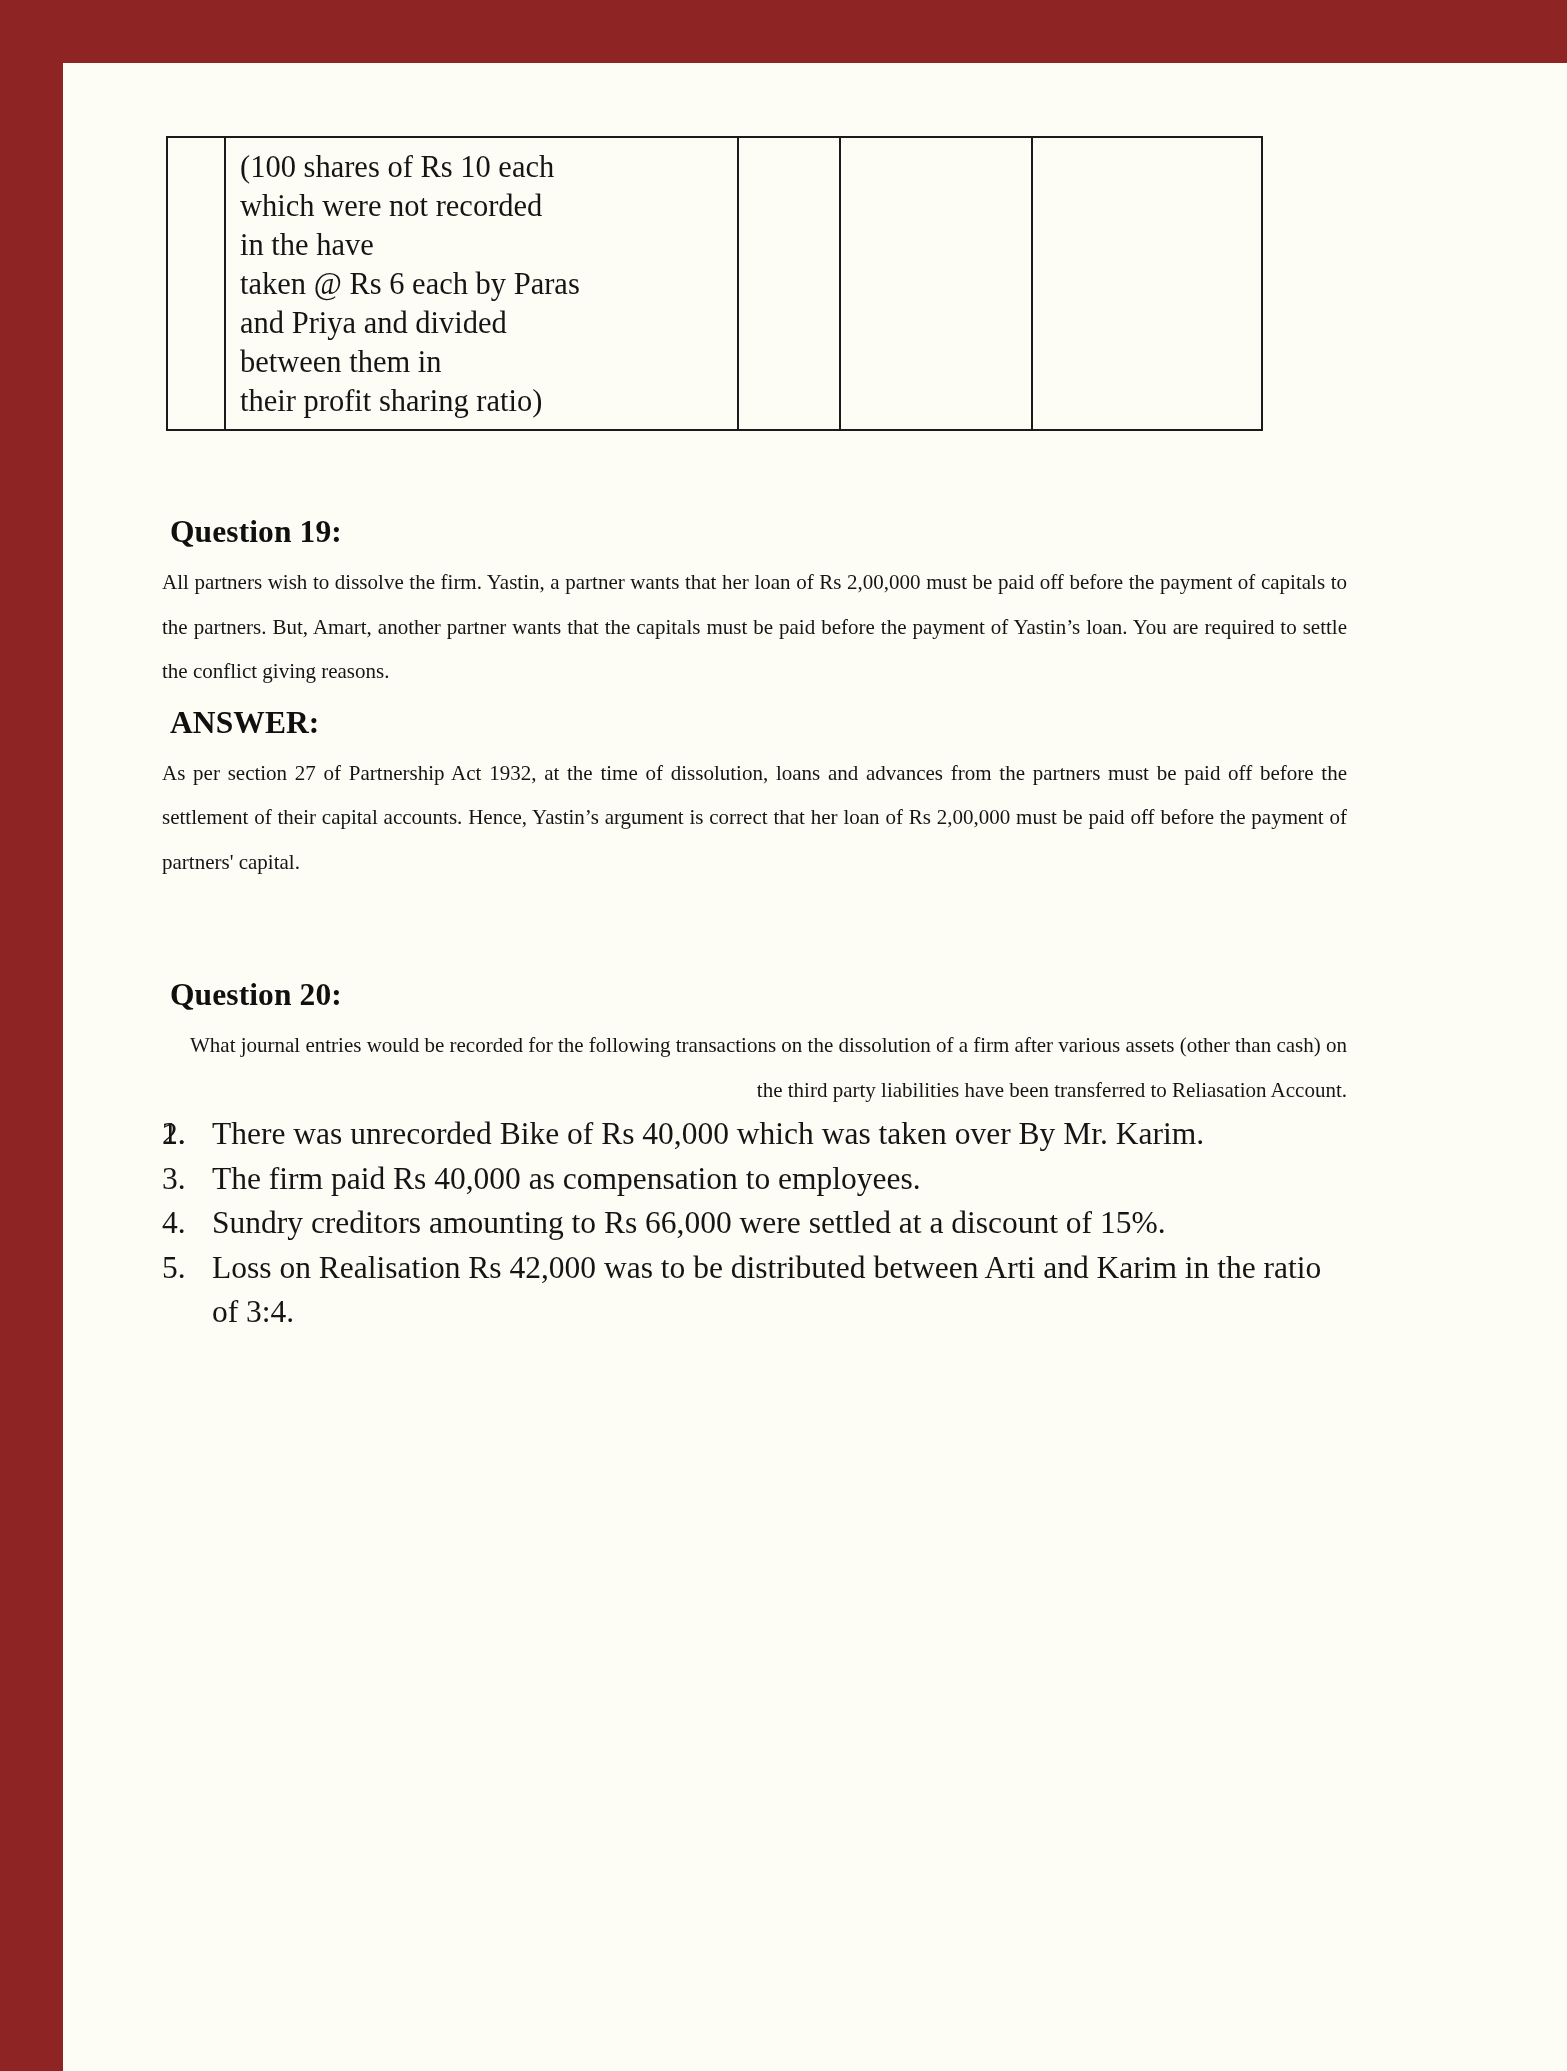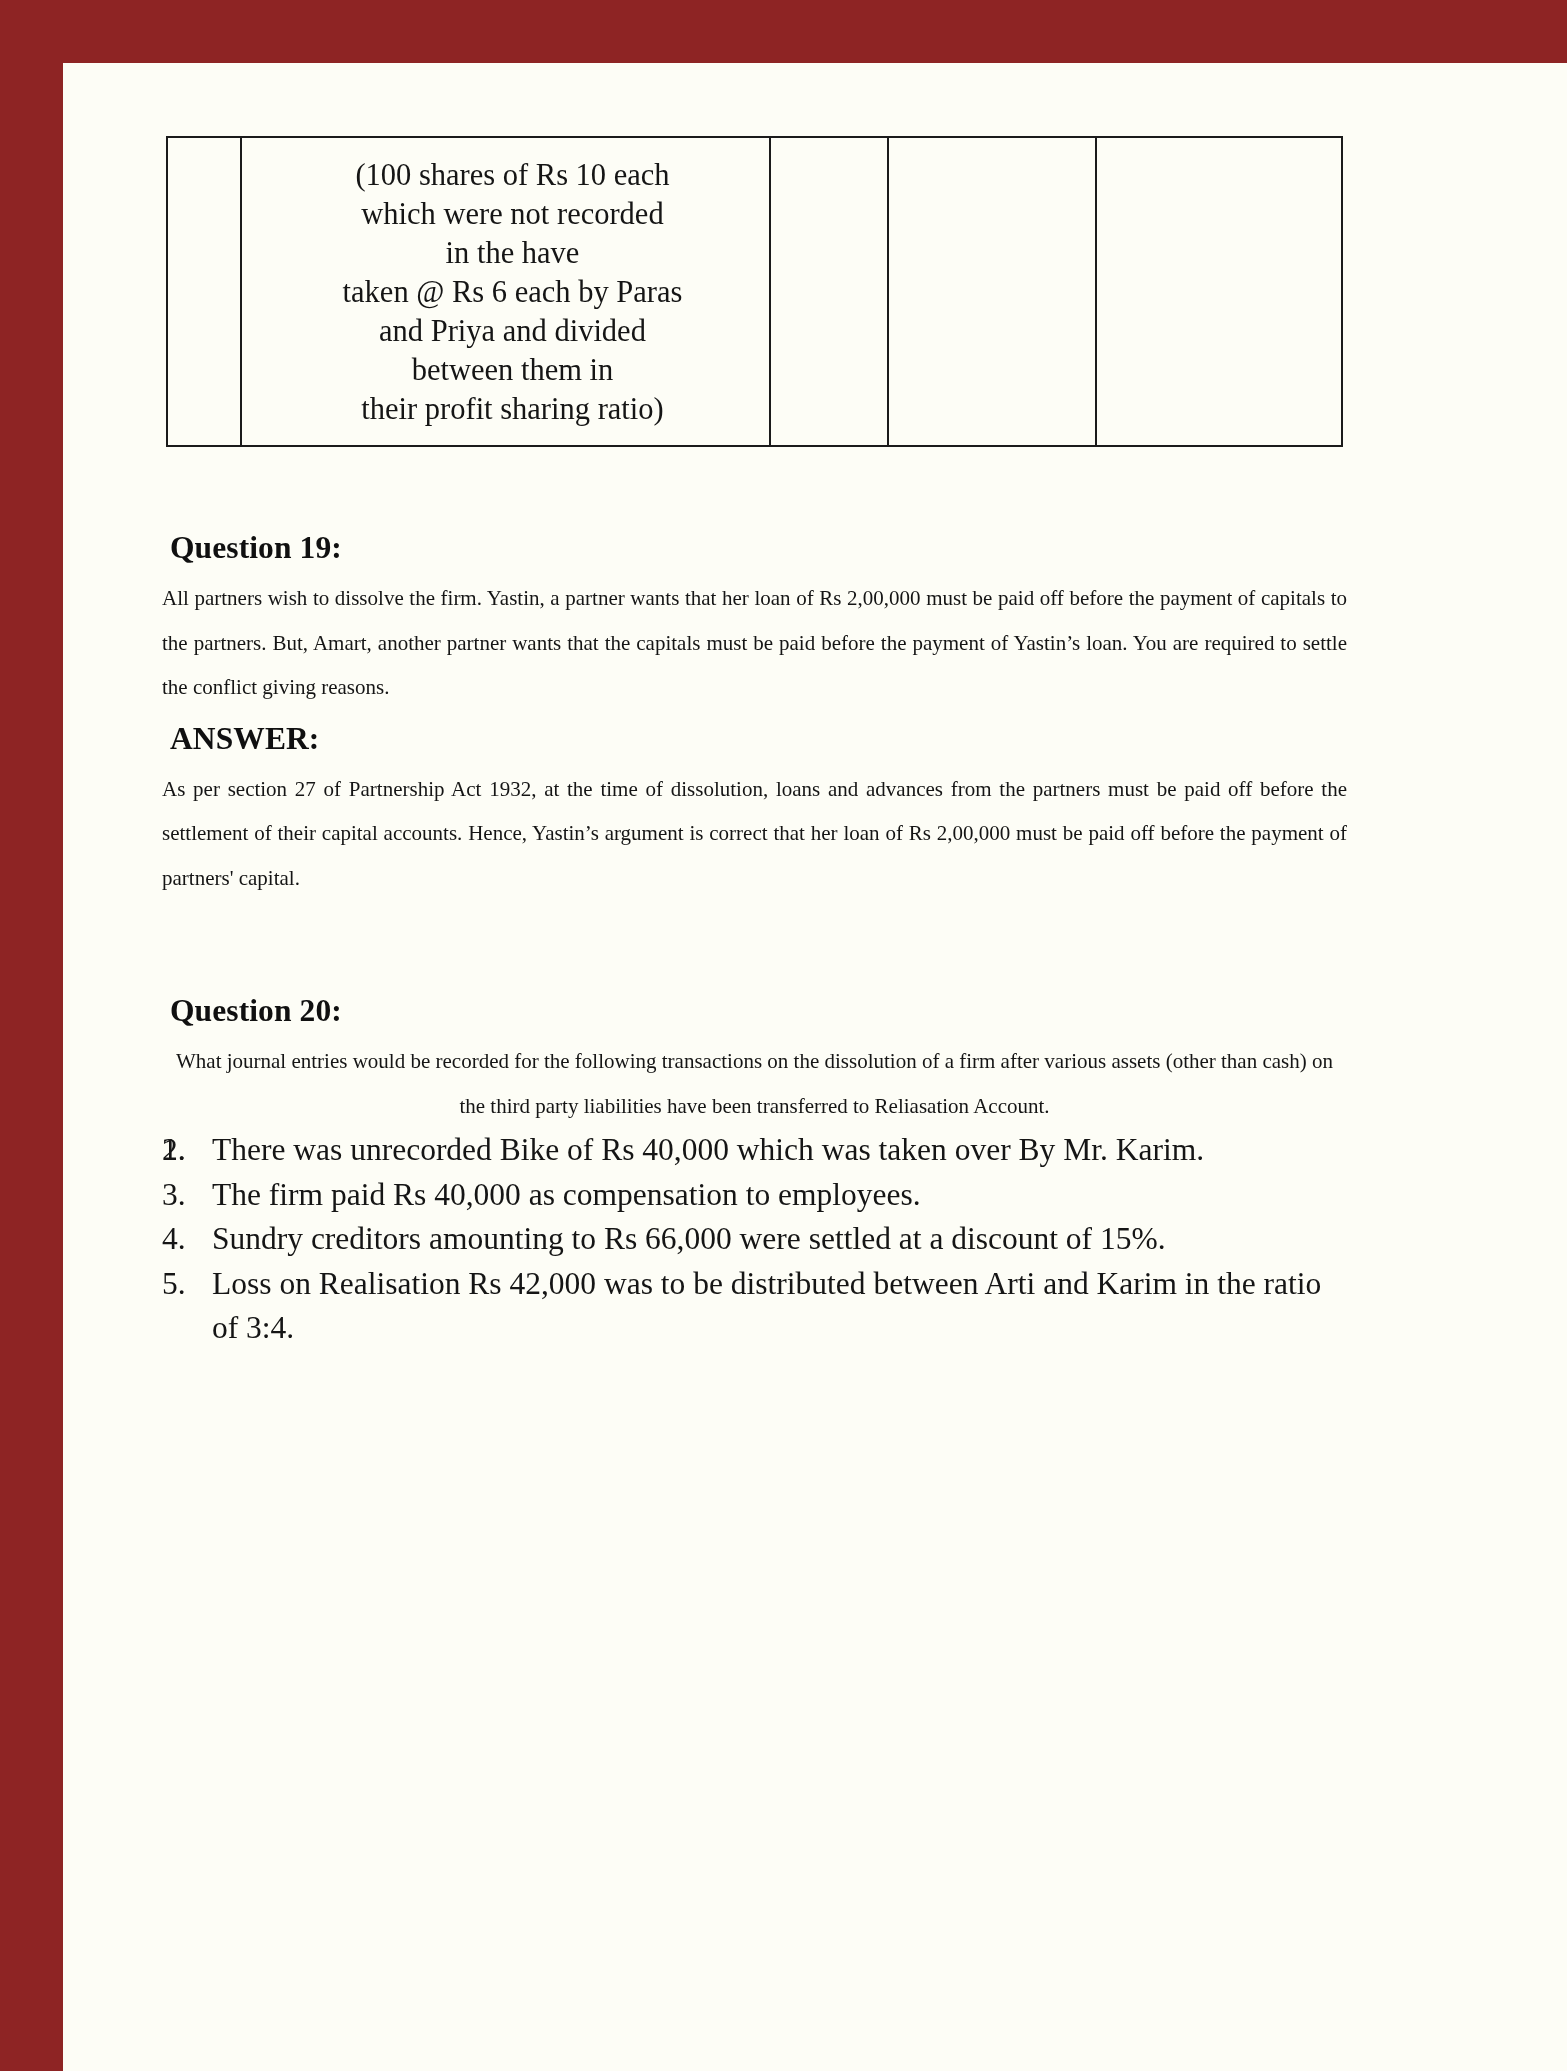--- a/index.html
+++ b/index.html
@@ -53,23 +53,22 @@
   
   .journal-table {
     border-collapse: collapse;
     width: 1085px;
     table-layout: fixed;
     margin: 0 0 0 4px;
   }
   .journal-table td {
     border: 2px solid #1b1b1b;
     vertical-align: top;
-    padding: 8px;
+    padding: 0;
     background: #fdfdf6;
-    text-align: center;
   }
   .col-narrow  { width: 56px; }
   .col-particulars { width: 511px; }
   .col-lf      { width: 100px; }
   .col-dr      { width: 190px; }
   .col-cr      { width: 228px; }
 
   .cell-lines {
     padding: 10px 0 8px 14px;
     font-size: 30.5px;
@@ -90,21 +89,21 @@
   }
   .prose {
     font-size: 21px;
     line-height: 44.5px;
     color: #151515;
     margin: 0;
     text-align: justify;
     text-justify: inter-word;
     hyphens: none;
   }
-  .prose.ragged { text-align: center; }
+  .prose.ragged { text-align: right; }
 
   .gap-after-table { height: 72px; }
   .gap-q20 { height: 82px; }
 
   
   ol.numbered {
     margin: 0;
     padding: 0 0 0 0;
     list-style: none;
     font-size: 31.5px;

